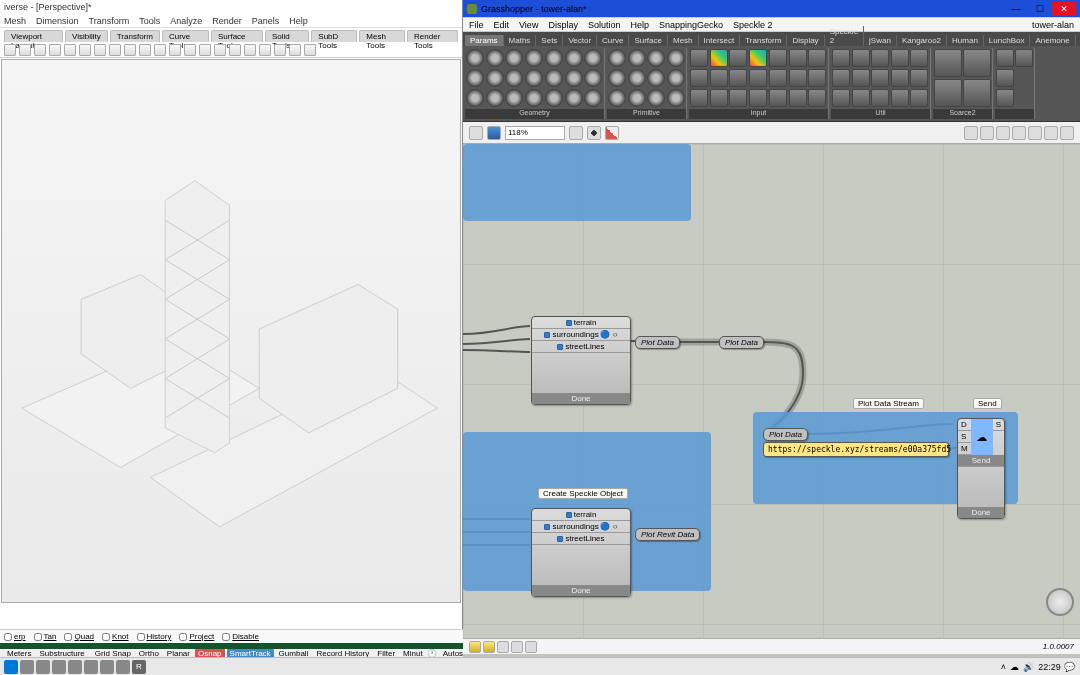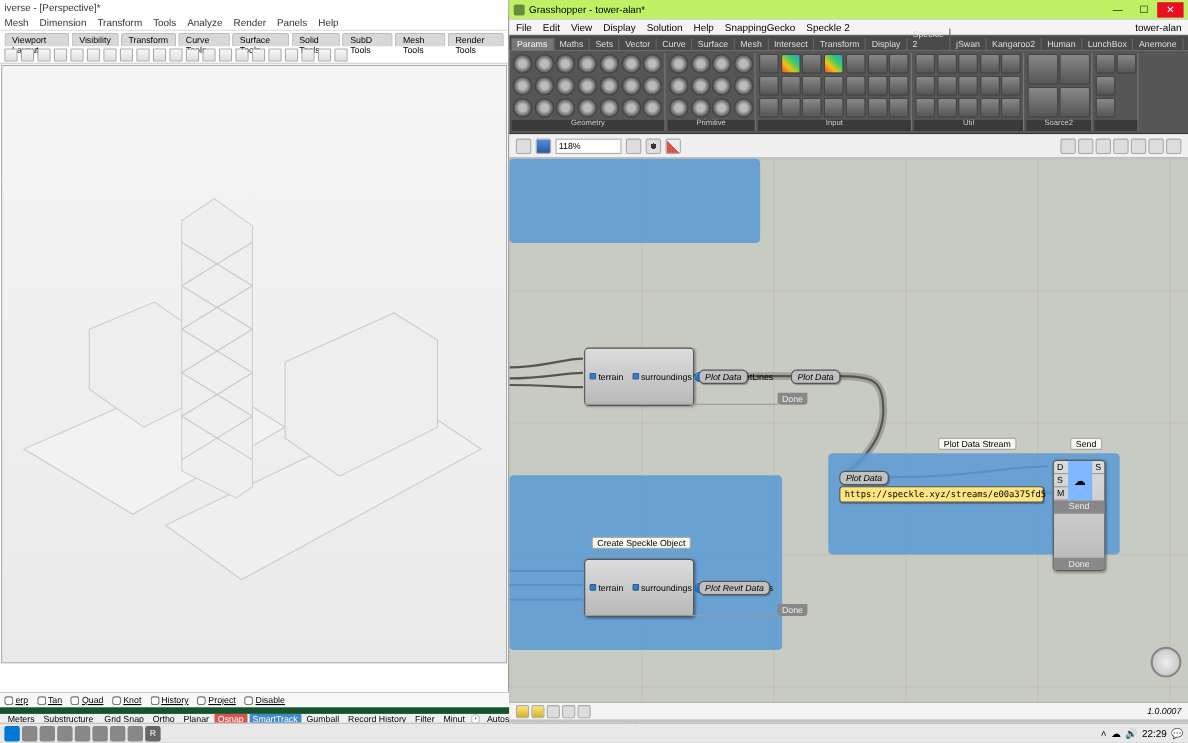--- a/index.html
+++ b/index.html
@@ -24,21 +24,21 @@
 .r-checks input { width: 8px; height: 8px; }
 .r-status { display: flex; gap: 2px; padding: 1px 4px; font-size: 8px; background: #f0f0f0; border-top: 6px solid #14532d; height: 14px; align-items: center; white-space: nowrap; }
 .r-stat-item { padding: 0 3px; }
 .r-stat-red { background: #d9534f; color: #fff; padding: 0 3px; border-radius: 1px; }
 .r-stat-blue { background: #428bca; color: #fff; padding: 0 3px; border-radius: 1px; }
 
 
 .scene { position: absolute; left: 0; top: 0; width: 100%; height: 100%; }
 
 
-.gh-titlebar { height: 18px; background: #bef264; display: flex; align-items: center; padding: 0 4px; font-size: 9px; border-bottom: 1px solid #ccc; }
+.gh-titlebar { height: 18px; background: #1d4ed8; display: flex; align-items: center; padding: 0 4px; font-size: 9px; border-bottom: 1px solid #ccc; }
 .gh-title { flex: 1; display: flex; align-items:center; gap: 4px;}
 .gh-title::before { content: ""; width: 10px; height: 10px; background: #6a8c3a; border-radius: 2px; }
 .gh-winbtns { display: flex; gap: 0; margin-left: auto; }
 .gh-winbtn { width: 24px; height: 14px; display: flex; align-items: center; justify-content: center; font-size: 9px; }
 .gh-winbtn.close { background: #e81123; color: #fff; }
 .gh-menu { height: 14px; display: flex; gap: 10px; padding: 0 6px; font-size: 9px; align-items: center; background: #f4f4f4; border-bottom: 1px solid #ccc; }
 .gh-menu .spacer { flex: 1; }
 .gh-ribbon-tabs { height: 14px; display: flex; font-size: 8px; background: #4a4a4a; color: #ddd; align-items: flex-end; padding: 0 2px; }
 .gh-rtab { padding: 1px 5px; border-right: 1px solid #666; }
 .gh-rtab.active { background: #777; color: #fff; }
@@ -55,21 +55,21 @@
 .gh-tb-icon.save { background: linear-gradient(#4a90d9,#2c5aa0); }
 .gh-tb-icon.eye { background: radial-gradient(#333 30%, #ddd 31%); }
 .gh-tb-icon.pencil { background: linear-gradient(45deg,#d9534f 50%,#eee 50%); }
 .gh-zoom { width: 60px; height: 14px; border: 1px solid #aaa; font-size: 8px; padding: 0 2px; background: #fff; }
 .gh-tb-right { margin-left: auto; display: flex; gap: 2px; }
 
 
 .gh-canvas { position: relative; height: 494px; background: #c8cbc2; background-image: linear-gradient(rgba(170,170,160,.35) 1px, transparent 1px), linear-gradient(90deg, rgba(170,170,160,.35) 1px, transparent 1px); background-size: 120px 120px; overflow: hidden; }
 .gh-group { position: absolute; background: #5b9bd5dd; border-radius: 4px; }
 .gh-group-label { position: absolute; top: -14px; left: 8px; background: #f8f8f0; border: 1px solid #aaa; font-size: 8px; padding: 0 4px; border-radius: 2px; }
-.gh-comp { position: absolute; background: linear-gradient(#dcdcdc,#b8b8b8); border: 1px solid #555; border-radius: 4px; font-size: 8px; display: flex; flex-direction: row; box-shadow: 1px 1px 2px rgba(0,0,0,.3); }
+.gh-comp { position: absolute; background: linear-gradient(#dcdcdc,#b8b8b8); border: 1px solid #555; border-radius: 4px; font-size: 8px; display: flex; flex-direction: column; box-shadow: 1px 1px 2px rgba(0,0,0,.3); }
 .gh-comp-row { padding: 1px 4px; text-align: center; border-bottom: 1px solid #999; display:flex; align-items:center; justify-content:center; gap:2px;}
 .gh-comp-row:last-child { border-bottom: none; background: #888; color: #eee; border-radius: 0 0 3px 3px; margin-top: 40px;}
 .gh-zui { width: 6px; height: 6px; background: #3a7ac8; border: 1px solid #25639f; border-radius: 1px; display:inline-block;}
 .gh-cap { position: absolute; background: #c0c0c0; border: 1px solid #555; border-radius: 5px; font-size: 8px; padding: 1px 5px; box-shadow: 1px 1px 1px rgba(0,0,0,.3); font-style: italic;}
 .gh-panel-y { position: absolute; background: #ffe680; border: 1px solid #555; border-radius: 3px; font-size: 8px; padding: 2px 4px; font-family: monospace; box-shadow: 1px 1px 1px rgba(0,0,0,.3);}
 .gh-send { position: absolute; background: linear-gradient(#dcdcdc,#b8b8b8); border: 1px solid #555; border-radius: 4px; font-size: 8px; display: flex; flex-direction: column; box-shadow: 1px 1px 2px rgba(0,0,0,.3);}
 .gh-send-body { display:flex; }
 .gh-send-col { display:flex; flex-direction:column; font-size:8px; }
 .gh-send-col div { padding: 1px 3px; border-bottom:1px solid #999;}
 .gh-send-mid { width: 26px; background: #80b8ff; display:flex; align-items:center; justify-content:center; font-size: 11px;}

